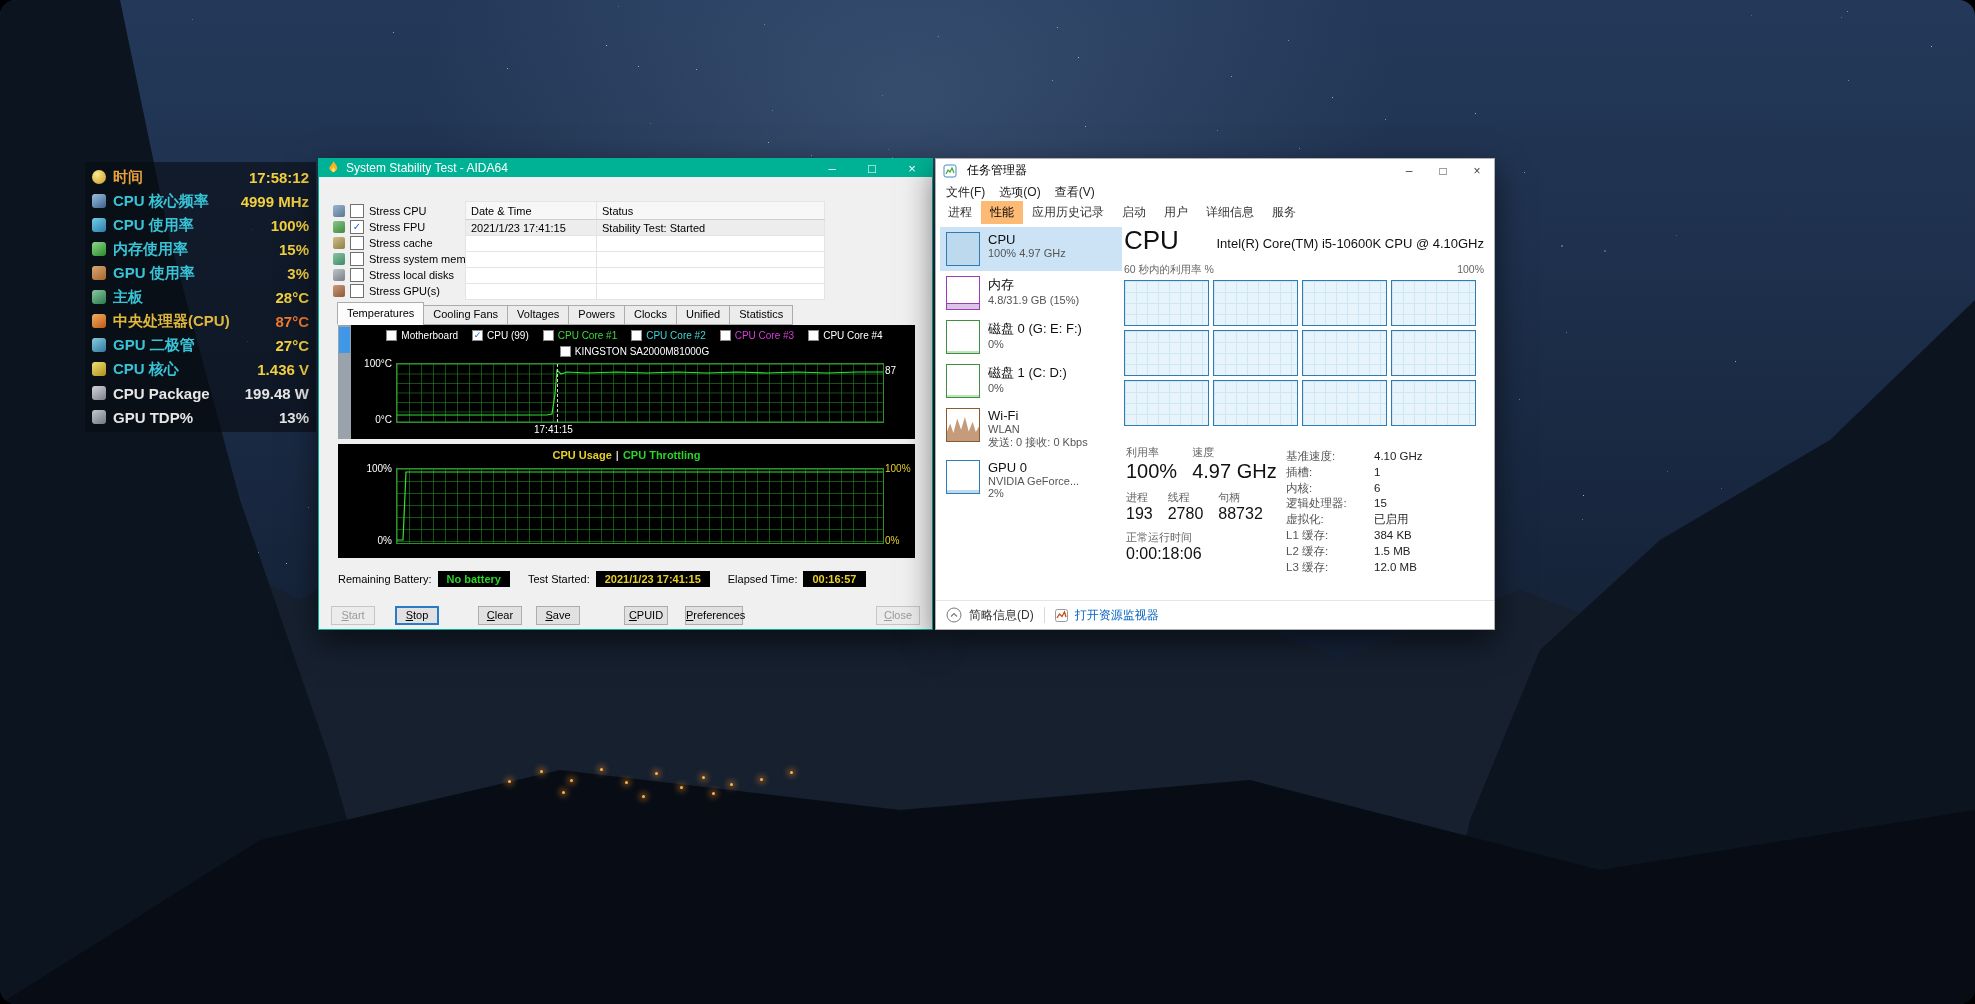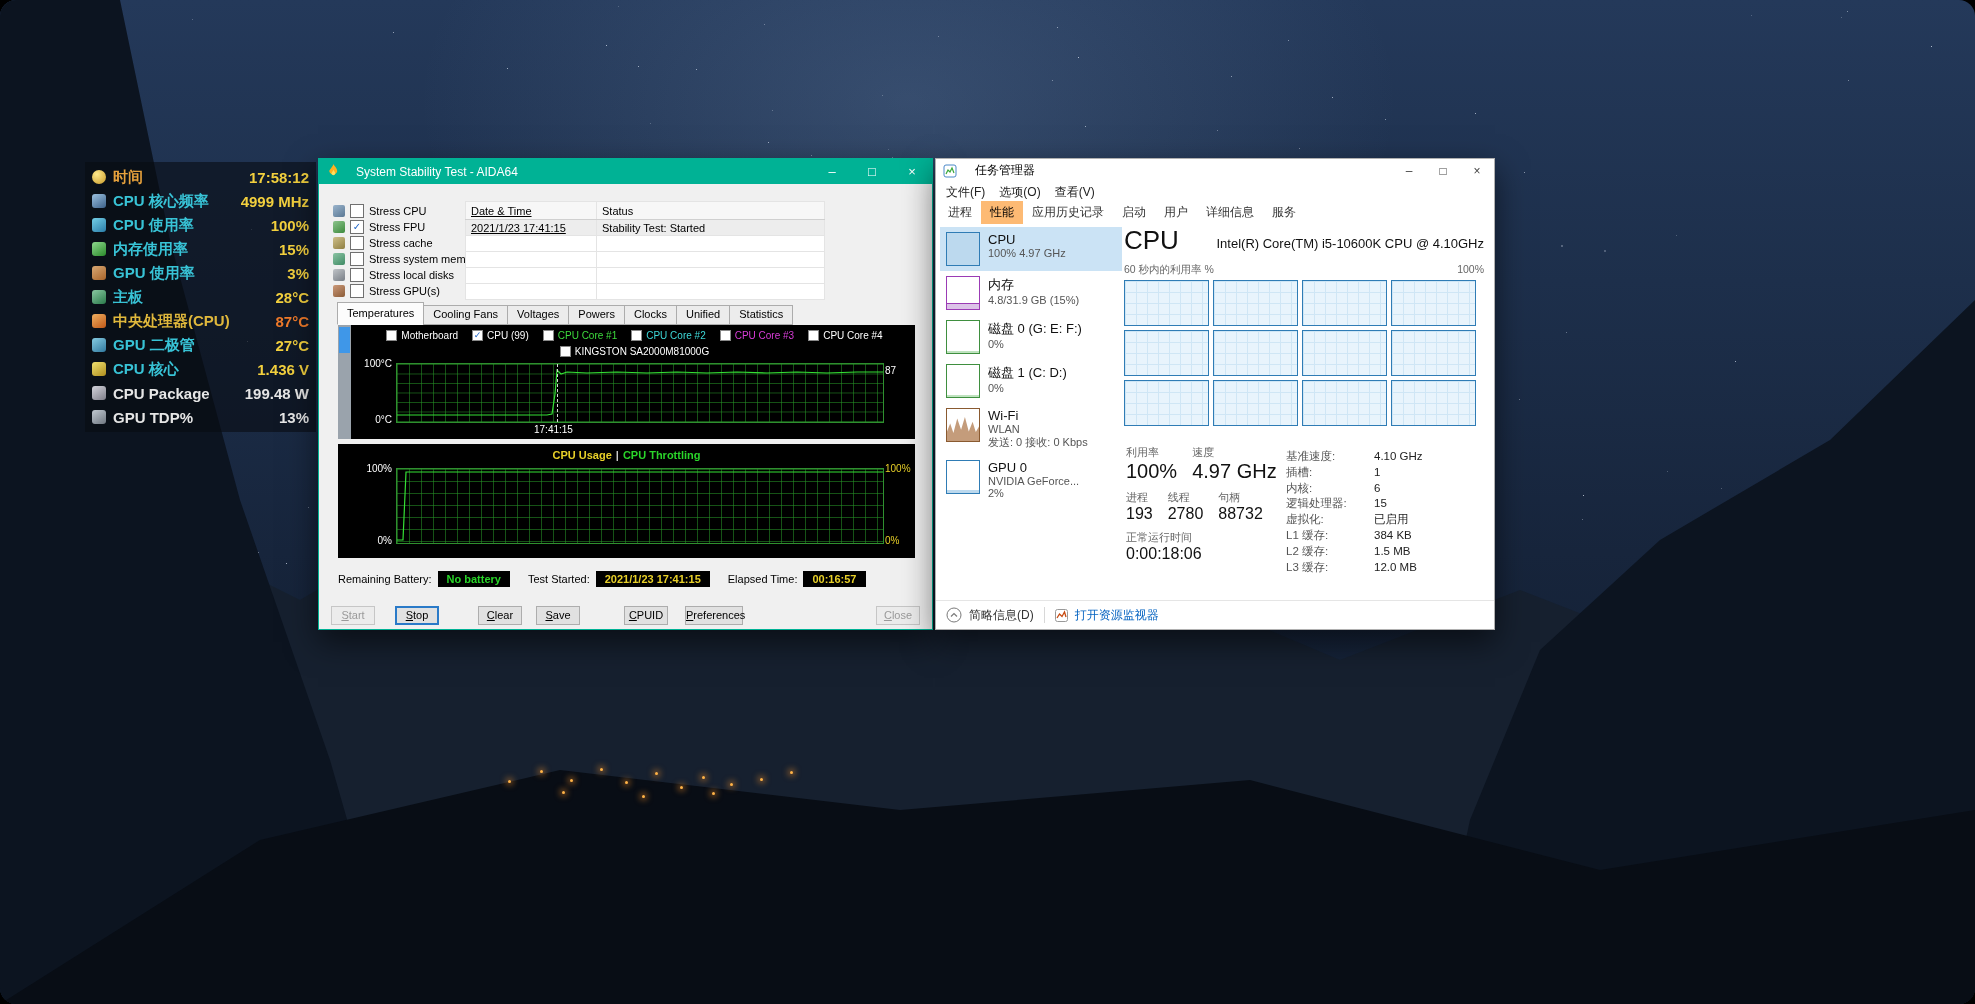--- a/index.html
+++ b/index.html
@@ -27,37 +27,37 @@
   .ic-motherboard{background:linear-gradient(145deg,#8ac8a2,#2a7a4a);}
   .ic-cpu-temp{background:linear-gradient(145deg,#f0b060,#c05818);}
   .ic-gpu-temp{background:linear-gradient(145deg,#86cce2,#30789e);}
   .ic-voltage{background:linear-gradient(145deg,#f0e070,#ae8e1e);}
   .ic-power{background:linear-gradient(145deg,#d4d4dc,#7e7e8a);}
   .ic-tdp{background:linear-gradient(145deg,#c2cad2,#6e7680);}
 
   
   .sst{position:absolute;left:318px;top:158px;width:613px;height:470px;background:#f0f0f0;
     border:1px solid #00b295;box-shadow:0 12px 30px rgba(0,0,0,.55);z-index:10;font-size:11px;color:#000;}
-  .sst-titlebar{height:25px;background:#00b295;color:#fff;display:flex;align-items:center;padding-left:8px;gap:16px;font-size:12px;}
+  .sst-titlebar{height:18px;background:#00b295;color:#fff;display:flex;align-items:center;padding-left:8px;gap:6px;font-size:12px;}
   .sst-controls{margin-left:auto;display:flex;height:100%;}
   .sst-ctrl{width:40px;height:100%;display:flex;align-items:center;justify-content:center;font-size:13px;color:#fff;}
   .stress-col{position:absolute;left:14px;top:44px;}
   .stress-row{display:flex;align-items:center;height:16px;gap:5px;}
   .mini-icon{width:12px;height:12px;border-radius:2px;flex:none;}
   .mi-0{background:linear-gradient(145deg,#9ab4cc,#5a7894);}
   .mi-1{background:linear-gradient(145deg,#8cc48c,#3e8a3e);}
   .mi-2{background:linear-gradient(145deg,#cfc08a,#8e7e42);}
   .mi-3{background:linear-gradient(145deg,#8cc4a4,#3e8a64);}
   .mi-4{background:linear-gradient(145deg,#c0c4c8,#787e86);}
   .mi-5{background:linear-gradient(145deg,#cc9a7a,#8a5a36);}
   .cb{width:12px;height:12px;background:#fff;border:1px solid #707070;font-size:10px;line-height:11px;text-align:center;color:#1c62c4;flex:none;}
   .log-table{position:absolute;left:146px;top:42px;width:360px;border-collapse:collapse;background:#fff;border:1px solid #c0c0c0;table-layout:fixed;}
   .log-table th,.log-table td{border:1px solid #e4e4e4;height:15px;padding:0 5px;font-weight:normal;text-align:left;font-size:11px;overflow:hidden;white-space:nowrap;}
   .log-table th{background:#f7f7f7;border-bottom:1px solid #d0d0d0;height:17px;}
-  .log-table .c1{width:120px;text-decoration:underline;}
+  .log-table .c1{width:120px;}
   .log-table tr.filled td{background:#ededed;}
   .sst-tabs{position:absolute;left:18px;top:146px;display:flex;align-items:flex-end;}
   .tab{padding:2px 9px 3px;border:1px solid #acacac;background:#ececec;margin-right:-1px;height:13px;line-height:13px;}
   .tab.active{background:#fcfcfc;height:16px;line-height:16px;margin-top:-3px;border-bottom-color:#fcfcfc;}
   .chart{position:absolute;left:19px;width:577px;height:114px;background:#000;}
   .chart1{top:166px;}
   .chart2{top:285px;}
   .vscroll{position:absolute;left:0;top:0;width:13px;height:100%;background:#9aa3ac;}
   .vthumb{position:absolute;left:1px;top:2px;width:11px;height:26px;background:#3f97e8;}
   .legend{position:absolute;left:20px;right:4px;display:flex;justify-content:center;gap:14px;font-size:10px;color:#fff;align-items:center;}
@@ -91,21 +91,21 @@
   .blackbox{background:#000;padding:2px 9px;font-weight:bold;white-space:nowrap;}
   .green{color:#28d428;}
   .yellow{color:#e8d028;}
   .sst-btn{position:absolute;top:447px;height:19px;font-size:11px;text-align:center;line-height:17px;background:#e1e1e1;border:1px solid #adadad;box-sizing:border-box;}
   .sst-btn.disabled{color:#9a9a9a;background:#ececec;border-color:#c6c6c6;}
   .sst-btn.default{border-color:#2a7ac8;box-shadow:inset 0 0 0 1px #2a7ac8;}
 
   
   .tm{position:absolute;left:935px;top:158px;width:558px;height:470px;background:#fff;border:1px solid #b0b0b0;
     box-shadow:0 12px 30px rgba(0,0,0,.55);z-index:10;color:#000;}
-  .tm-titlebar{height:23px;display:flex;align-items:center;padding-left:7px;gap:18px;font-size:12px;}
+  .tm-titlebar{height:23px;display:flex;align-items:center;padding-left:7px;gap:10px;font-size:12px;}
   .tm-controls{margin-left:auto;display:flex;height:100%;}
   .tm-ctrl{width:34px;height:100%;display:flex;align-items:center;justify-content:center;color:#444;font-size:12px;}
   .tm-menubar{height:19px;display:flex;padding-left:3px;font-size:12px;color:#222;}
   .menu-item{padding:2px 7px;}
   .tm-tabbar{height:22px;display:flex;padding-left:3px;font-size:12px;color:#333;align-items:center;}
   .tm-tab{padding:3px 9px;}
   .tm-tab.active{background:#fdba74;color:#000;}
   .tm-side{position:absolute;left:4px;top:68px;width:182px;}
   .side-item{display:flex;gap:8px;padding:5px 4px 5px 6px;}
   .side-item.selected{background:#cbe3f5;}

